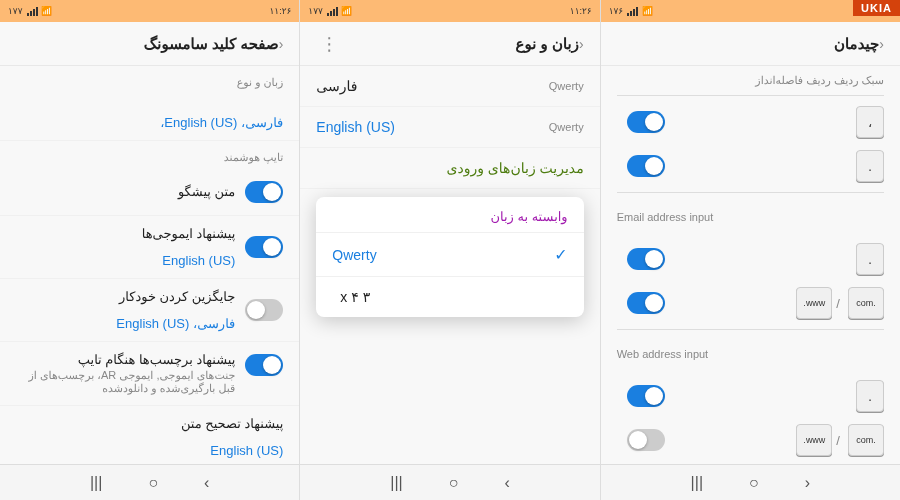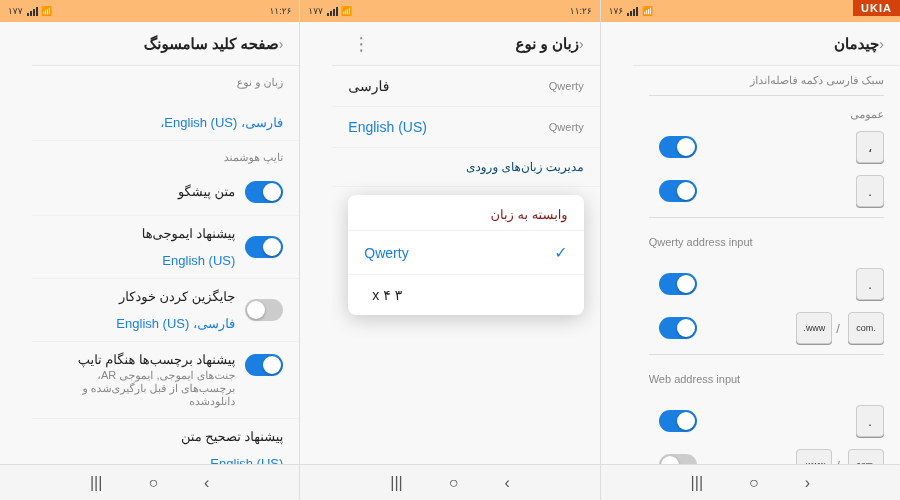--- a/index.html
+++ b/index.html
@@ -46,21 +46,20 @@
     }
 
     
     .panel {
       flex: 1;
       background: #f8f8f8;
       display: flex;
       flex-direction: column;
       border-right: 1px solid #ddd;
       overflow: hidden;
-      padding-left: 32px;
     }
     .panel:last-child { border-right: none; }
 
     
     .panel-header {
       display: flex;
       align-items: center;
       justify-content: flex-end;
       padding: 8px 12px;
       background: #f8f8f8;
@@ -170,40 +169,40 @@
     .lang-item-text { text-align: right; }
     .lang-name { font-size: 14px; color: #222; font-weight: 500; }
     .lang-type { font-size: 11px; color: #888; }
     .lang-name-blue { font-size: 14px; color: #1a7fe0; font-weight: 500; }
 
     
     .manage-row {
       padding: 12px 16px;
       direction: rtl;
       text-align: right;
-      font-size: 12px;
-      color: #0c4a6e;
+      font-size: 14px;
+      color: #4d7c0f;
       font-weight: 500;
       border-bottom: 1px solid #f0f0f0;
     }
 
     
     .popup-overlay {
       position: relative;
     }
     .popup {
       background: white;
       border-radius: 8px;
       box-shadow: 0 4px 20px rgba(0,0,0,0.2);
       margin: 8px 16px;
       overflow: hidden;
     }
     .popup-title {
       font-size: 13px;
-      color: #7f1d1d;
+      color: #a21caf;
       padding: 12px 16px 8px;
       direction: rtl;
       text-align: right;
       border-bottom: 1px solid #f0f0f0;
     }
     .popup-item {
       display: flex;
       align-items: center;
       justify-content: space-between;
       padding: 12px 16px;
@@ -456,42 +455,41 @@
       </div>
     </div>
 
     <div class="panel">
       <div class="panel-header">
         <span class="panel-header-title">چیدمان</span>
         <span class="header-arrow" style="margin-right:4px;">›</span>
       </div>
       <div class="panel-content">
 
-        <div class="layout-section-label">سبک فارسی دکمه فاصله‌انداز</div>
+        <div class="layout-section-label">سبک ردیف ردیف فاصله‌انداز</div>
         <div class="layout-divider"></div>
-        <div class="layout-section-label">عمومی</div>
 
         <div class="layout-row">
           <div class="layout-key-btn">،</div>
           <div class="toggle on">
               <div class="toggle-knob"></div>
             </div>
         </div>
 
         <div class="layout-row">
           <div class="layout-key-btn">.</div>
           <div class="toggle on">
               <div class="toggle-knob"></div>
             </div>
         </div>
 
         <div class="layout-divider"></div>
 
         <div class="layout-row" style="justify-content:flex-end;">
-          <span class="label-text">Qwerty address input</span>
+          <span class="label-text">Email address input</span>
         </div>
 
         <div class="layout-row">
           <div class="layout-key-btn">.</div>
           <div class="toggle on">
               <div class="toggle-knob"></div>
             </div>
         </div>
 
         <div class="layout-row">

